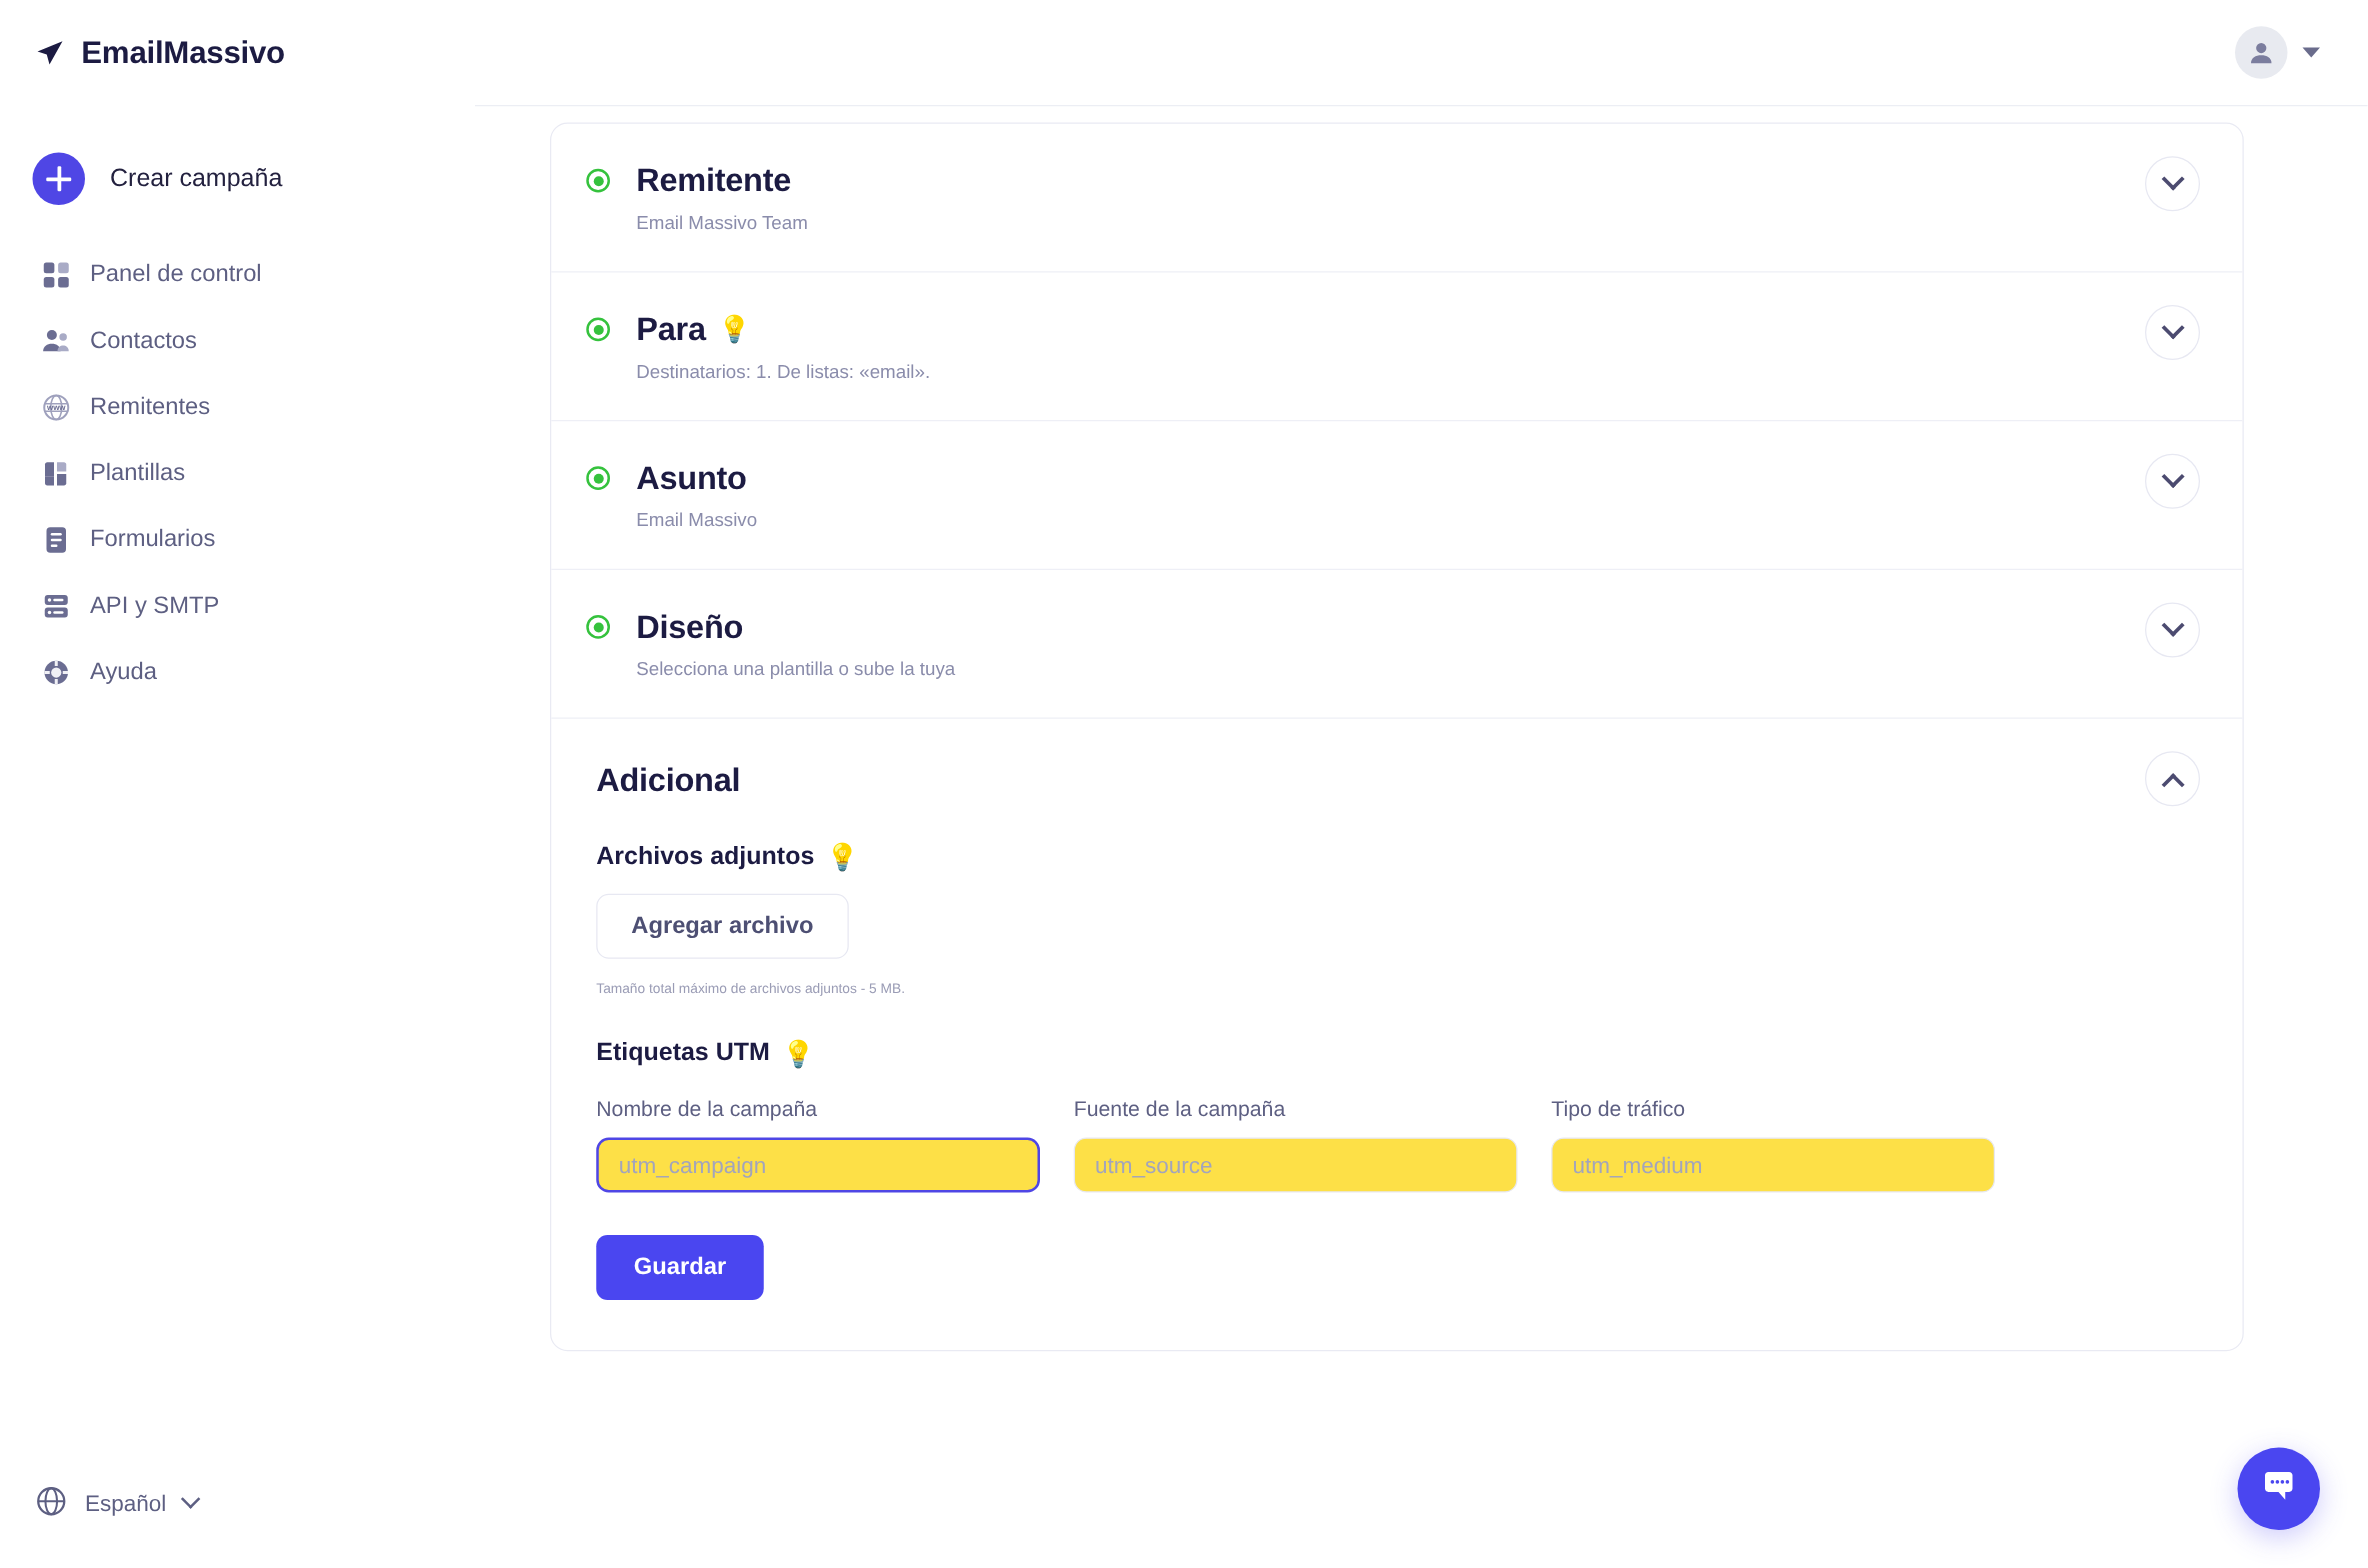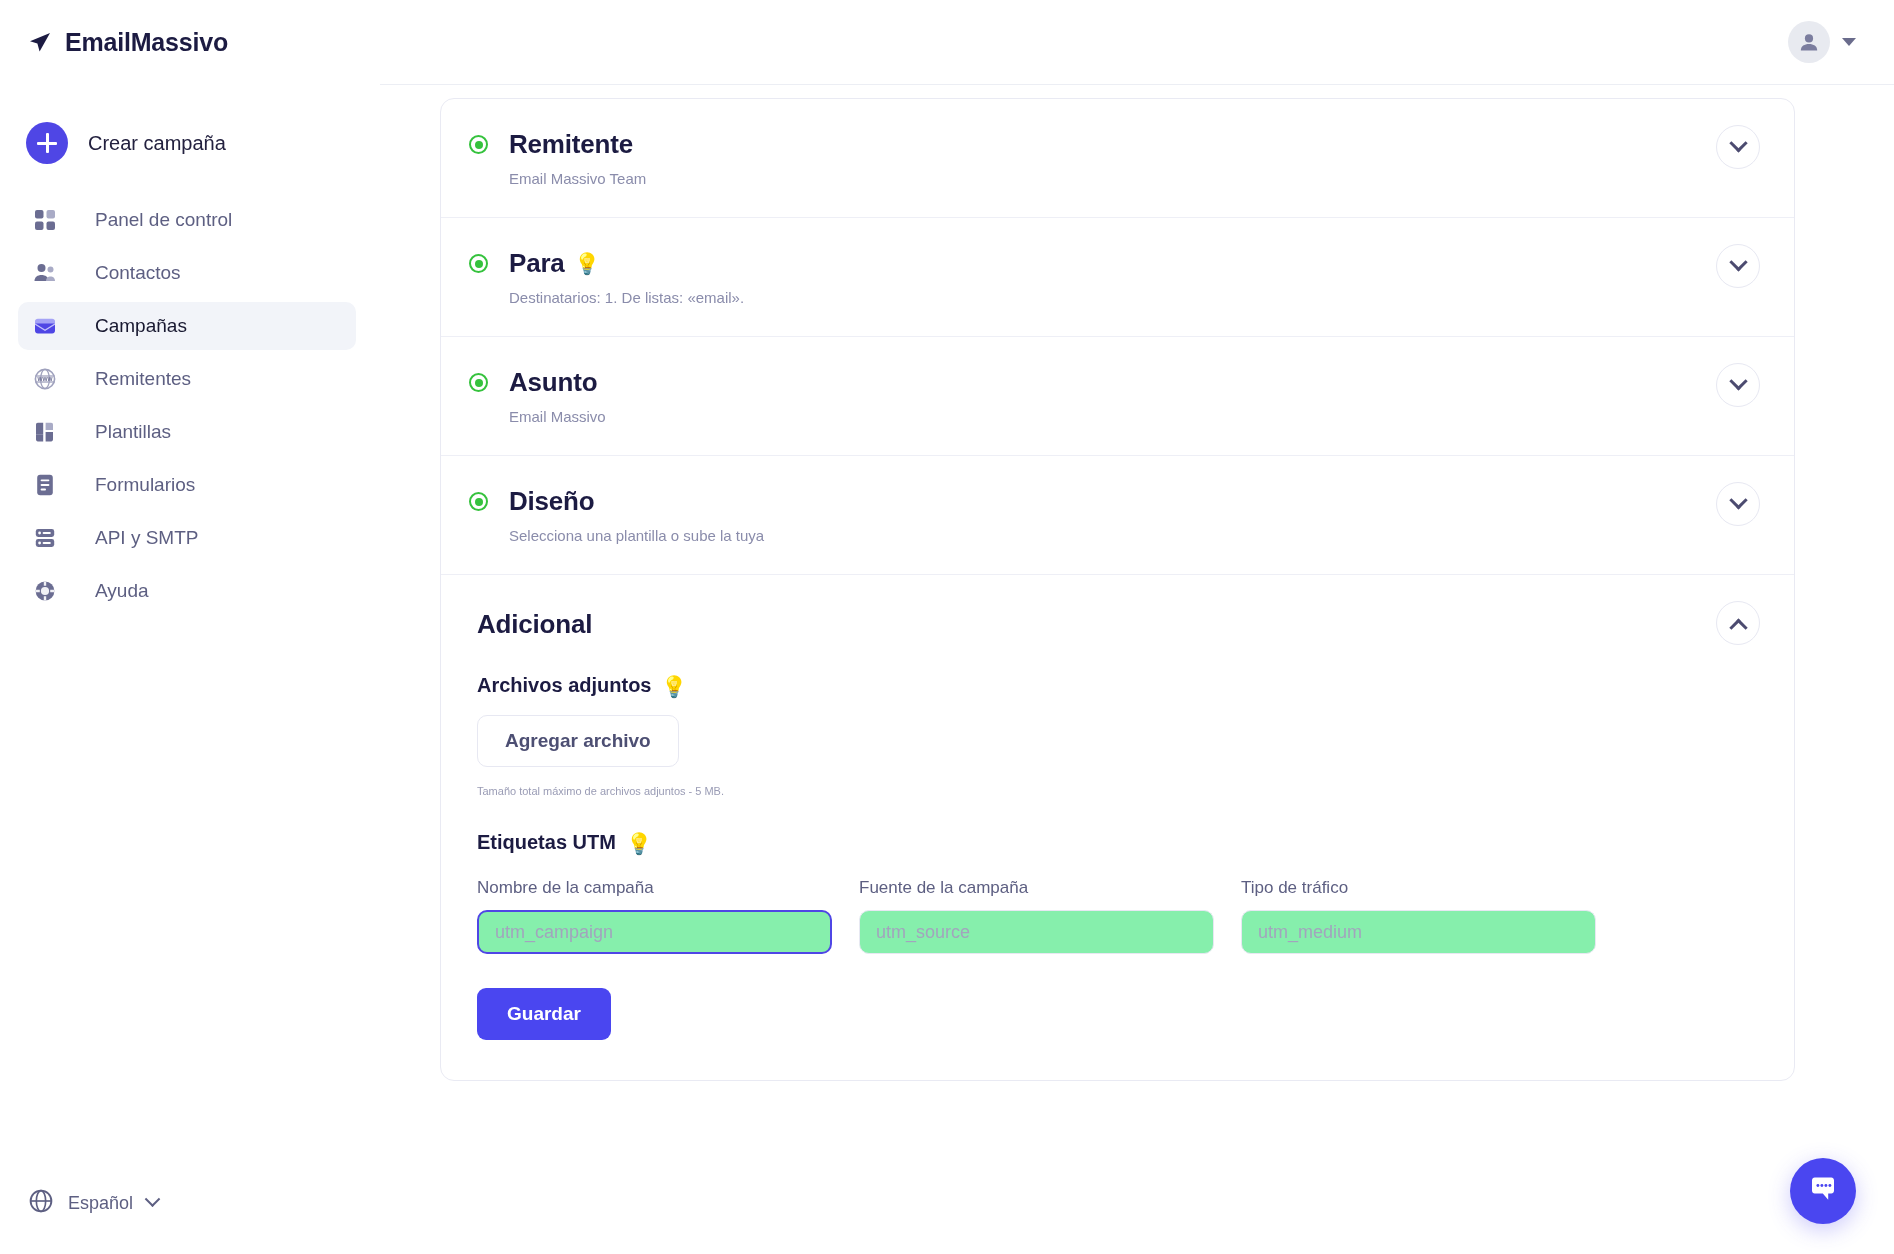--- a/index.html
+++ b/index.html
@@ -88,21 +88,21 @@
   .plus-circle::after  { top: 11px; left: 19.5px; height: 20px; width: 3px; }
   .create-label {
     font-size: 20px;
     color: #23213f;
   }
 
   .nav { display: flex; flex-direction: column; gap: 5px; }
   .nav-item {
     display: flex;
     align-items: center;
-    gap: 37px;
+    gap: 14px;
     height: 48px;
     padding: 0 14px;
     border-radius: 10px;
     cursor: pointer;
   }
   .nav-item.active { background: #f2f4f9; }
   .nav-icon {
     width: 26px; height: 26px;
     flex: 0 0 auto;
     display: flex; align-items: center; justify-content: center;
@@ -237,21 +237,21 @@
   }
   .utm-input {
     width: 100%;
     height: 44px;
     padding: 0 16px;
     border: 1.5px solid #e7e8f2;
     border-radius: 10px;
     font-size: 18px;
     font-family: "Liberation Sans", sans-serif;
     color: #2b2a4d;
-    background: #86efac;
+    background: #fde047;
     outline: none;
   }
   .utm-input::placeholder { color: #a2a4bd; }
   .utm-input.focused {
     border-color: #4f46e5;
     border-width: 2px;
     caret-color: #2b2a4d;
   }
   .save-btn {
     margin-top: 34px;
@@ -327,30 +327,20 @@
         <svg width="24" height="24" viewBox="0 0 24 24">
           <circle cx="8.5" cy="7" r="4" fill="#6b6d92"></circle>
           <path d="M1.5 20c0-4 3.2-6 7-6s7 2 7 6z" fill="#6b6d92"></path>
           <circle cx="17.5" cy="8.5" r="3" fill="#a9abc6"></circle>
           <path d="M13 20c0-3.2 2.2-4.6 4.5-4.6S22 16.8 22 20z" fill="#a9abc6"></path>
         </svg>
       </span>
       <span class="nav-label">Contactos</span>
     </div>
 
-    <div class="nav-item active">
-      <span class="nav-icon">
-        <svg width="24" height="24" viewBox="0 0 24 24">
-          <path d="M2 7.5c0-1.6 1.2-2.7 2.8-2.7h14.4c1.6 0 2.8 1.1 2.8 2.7v3.2H2z" fill="#a5a3f6"></path>
-          <path d="M2 9.5h20v7.2c0 1.6-1.2 2.8-2.8 2.8H4.8C3.2 19.5 2 18.3 2 16.7z" fill="#4f46e5"></path>
-          <path d="M2 9.2l10 6.2 10-6.2v1.6l-10 6.2-10-6.2z" fill="#c4c2fa"></path>
-        </svg>
-      </span>
-      <span class="nav-label">Campañas</span>
-    </div>
 
     <div class="nav-item">
       <span class="nav-icon">
         <svg width="24" height="24" viewBox="0 0 24 24">
           <circle cx="12" cy="12" r="9.6" fill="none" stroke="#9fa1bd" stroke-width="1.6"></circle>
           <ellipse cx="12" cy="12" rx="4.4" ry="9.6" fill="none" stroke="#9fa1bd" stroke-width="1.3"></ellipse>
           <line x1="2.5" y1="9" x2="21.5" y2="9" stroke="#9fa1bd" stroke-width="1.3"></line>
           <line x1="2.5" y1="15" x2="21.5" y2="15" stroke="#9fa1bd" stroke-width="1.3"></line>
           <text x="12" y="14" font-size="6.4" font-weight="bold" text-anchor="middle" fill="#6b6d92" font-family="Liberation Sans, sans-serif">www</text>
         </svg>

